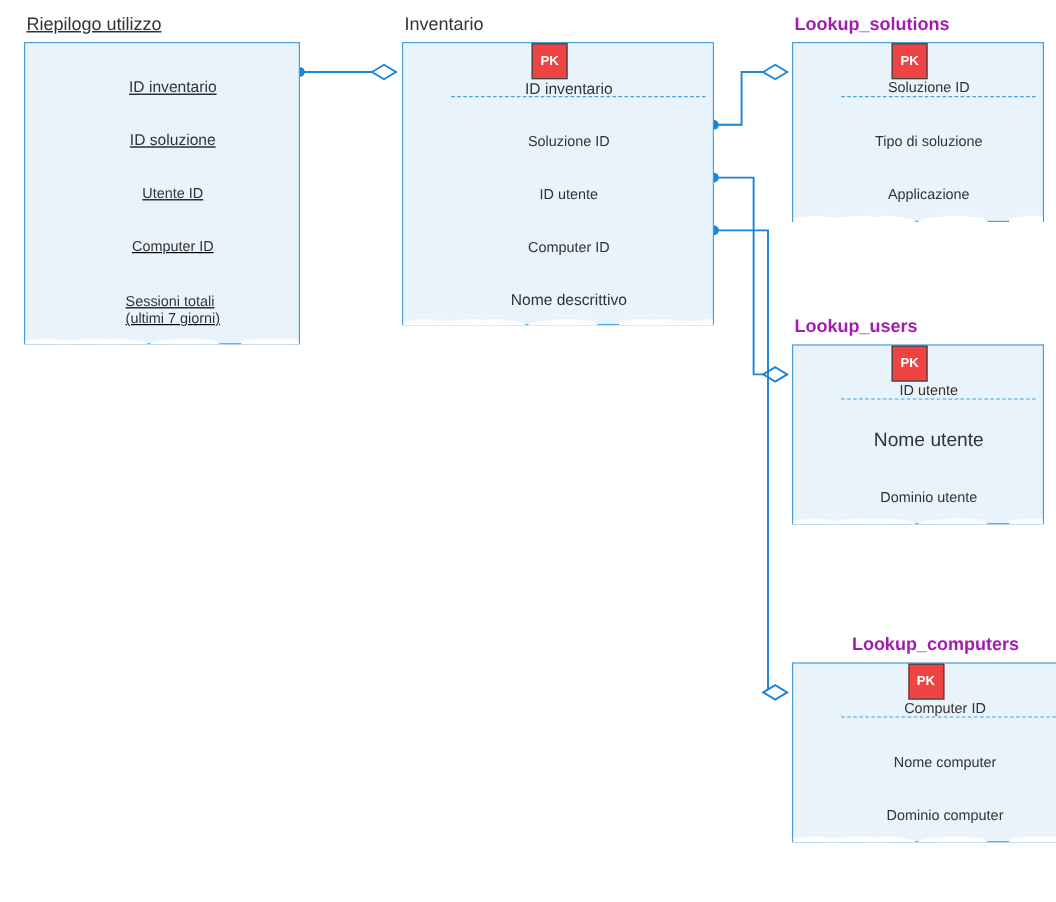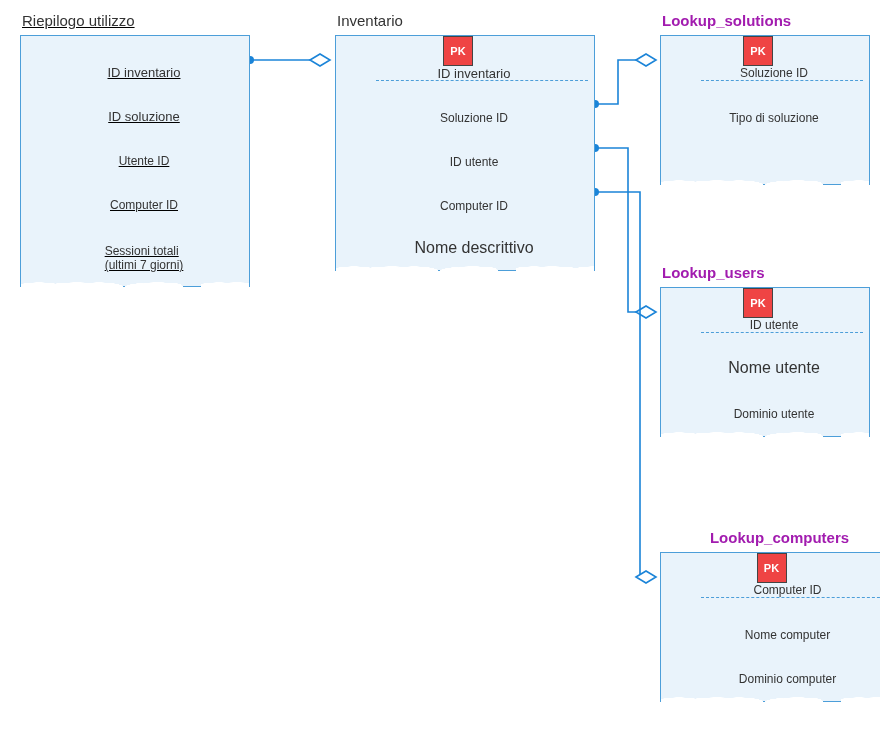--- a/index.html
+++ b/index.html
@@ -172,39 +172,43 @@
     <div class="row">
       <div class="pkcol"></div>
       <div class="label" style="font-size:12px;">ID utente</div>
     </div>
     <div class="row">
       <div class="pkcol"></div>
       <div class="label" style="font-size:12px;">Computer ID</div>
     </div>
     <div class="row">
       <div class="pkcol"></div>
-      <div class="label" style="font-size:16px;text-align:center;">Nome descrittivo</div>
+      <div class="label" style="font-size:13px;text-align:center;">Nome descrittivo</div>
     </div>
   </div>
 </div>
 
 <div class="entity" style="left:660px; top:12px; width:210px;">
   <div class="entity-title blue">Lookup_solutions</div>
   <div class="entity-box" style="height:150px;">
     <div class="row header">
       <div class="pkcol">
         <div class="pk-badge">PK</div>
       </div>
       <div class="label" style="font-size:12px;">Soluzione  ID</div>
     </div>
     <div class="divider-dotted"></div>
     <div class="row">
       <div class="pkcol"></div>
       <div class="label" style="font-size:12px;">Tipo di soluzione</div>
     </div>
+    <div class="row">
+      <div class="pkcol"></div>
+      <div class="label" style="font-size:12px;">Applicazione</div>
+    </div>
   </div>
 </div>
 
 <div class="entity" style="left:660px; top:264px; width:210px;">
   <div class="entity-title blue">Lookup_users</div>
   <div class="entity-box" style="height:150px;">
     <div class="row header">
       <div class="pkcol">
         <div class="pk-badge">PK</div>
       </div>

